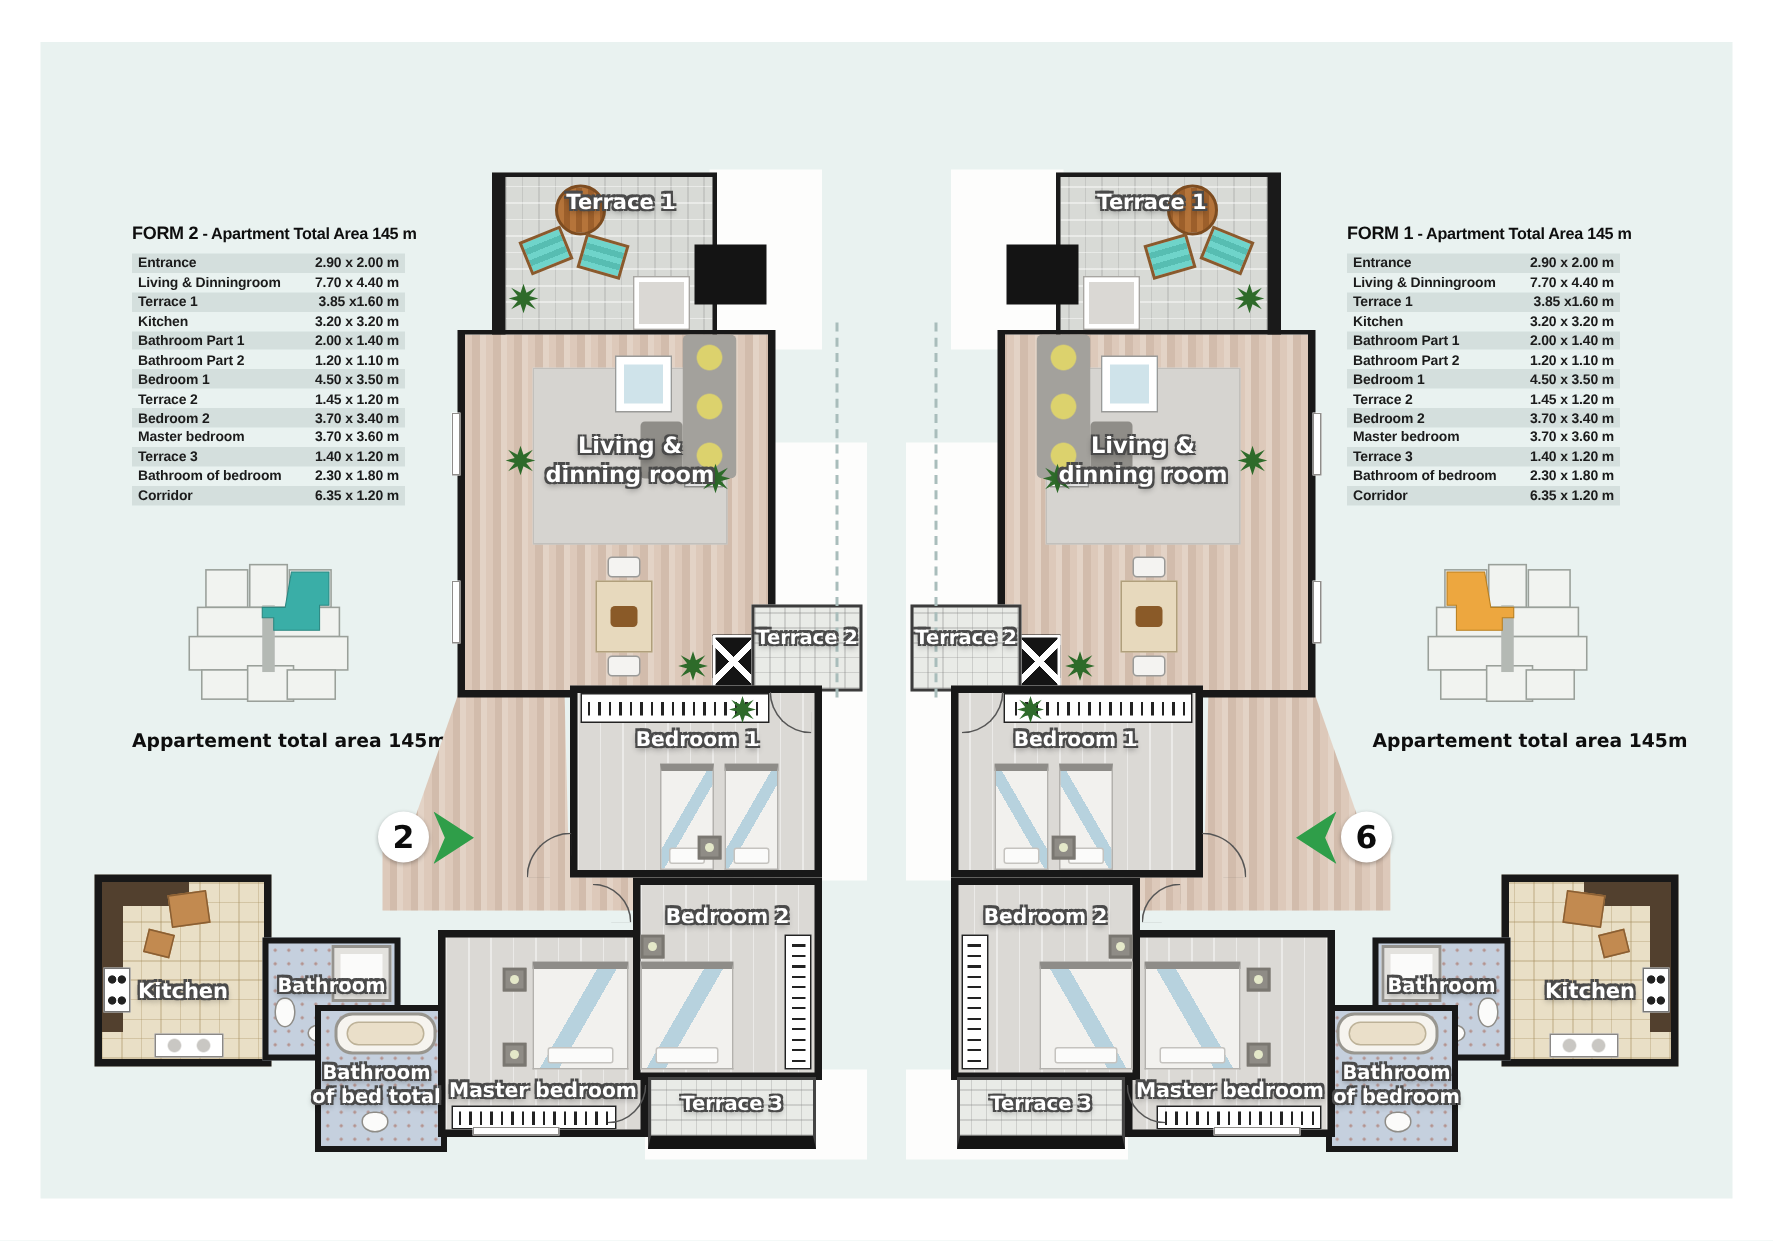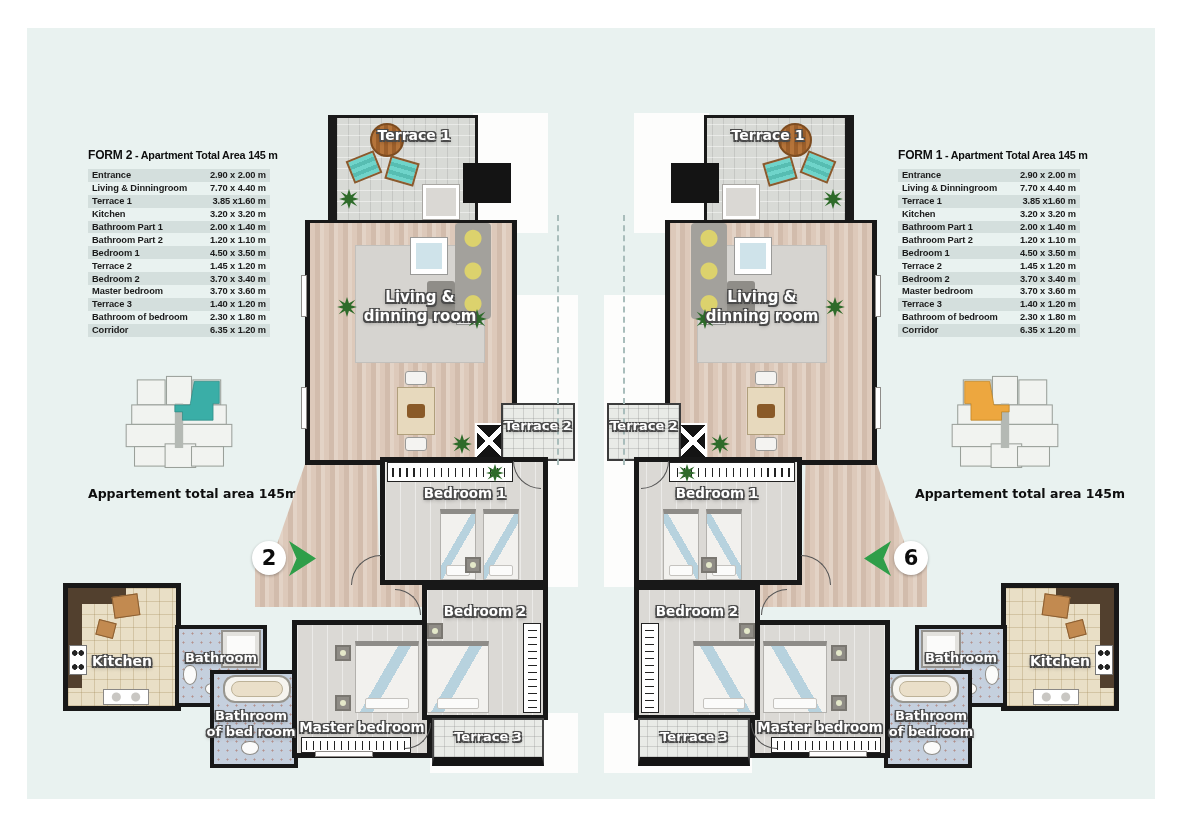--- a/index.html
+++ b/index.html
@@ -353,21 +353,21 @@
   <div class="lbl" style="left:300px;top:184px;width:130px;font-size:15px;">Living &amp;</div>
   <div class="lbl" style="left:300px;top:203px;width:130px;font-size:15px;">dinning room</div>
   <div class="lbl" style="left:428px;top:314px;width:110px;font-size:13px;">Terrace 2</div>
   <div class="lbl" style="left:340px;top:381px;width:140px;font-size:13.5px;">Bedroom 1</div>
   <div class="lbl" style="left:370px;top:499px;width:120px;font-size:13.5px;">Bedroom 2</div>
   <div class="lbl" style="left:233px;top:615px;width:148px;font-size:13.5px;">Master bedroom</div>
   <div class="lbl" style="left:378px;top:625px;width:110px;font-size:13px;">Terrace 3</div>
   <div class="lbl" style="left:12px;top:548px;width:110px;font-size:14px;">Kitchen</div>
   <div class="lbl" style="left:110px;top:546px;width:112px;font-size:13px;">Bathroom</div>
   <div class="lbl" style="left:140px;top:604px;width:112px;font-size:13px;">Bathroom</div>
-  <div class="lbl" style="left:140px;top:620px;width:112px;font-size:13px;">of bed room</div>
+  <div class="lbl" style="left:140px;top:620px;width:112px;font-size:13px;">of bed total</div>
 </div>
 
 <div class="plan mirror" style="left:599px;">
   <div class="abs white" style="left:418px;top:8px;width:75px;height:120px;"></div>
   <div class="abs white" style="left:425px;top:190px;width:98px;height:175px;"></div>
   <div class="abs white" style="left:493px;top:352px;width:30px;height:130px;"></div>
   <div class="abs white" style="left:375px;top:608px;width:148px;height:60px;"></div>
   <div class="abs wood" style="left:200px;top:352px;width:125px;height:150px;clip-path:polygon(42% 0,97% 0,100% 100%,0 100%);"></div>
   <div class="abs wood" style="left:200px;top:450px;width:280px;height:52px;"></div>
   <div class="abs stone" style="left:273px;top:10px;width:150px;height:112px;border:3px solid #1a1a1a;border-left-width:9px;"></div>

